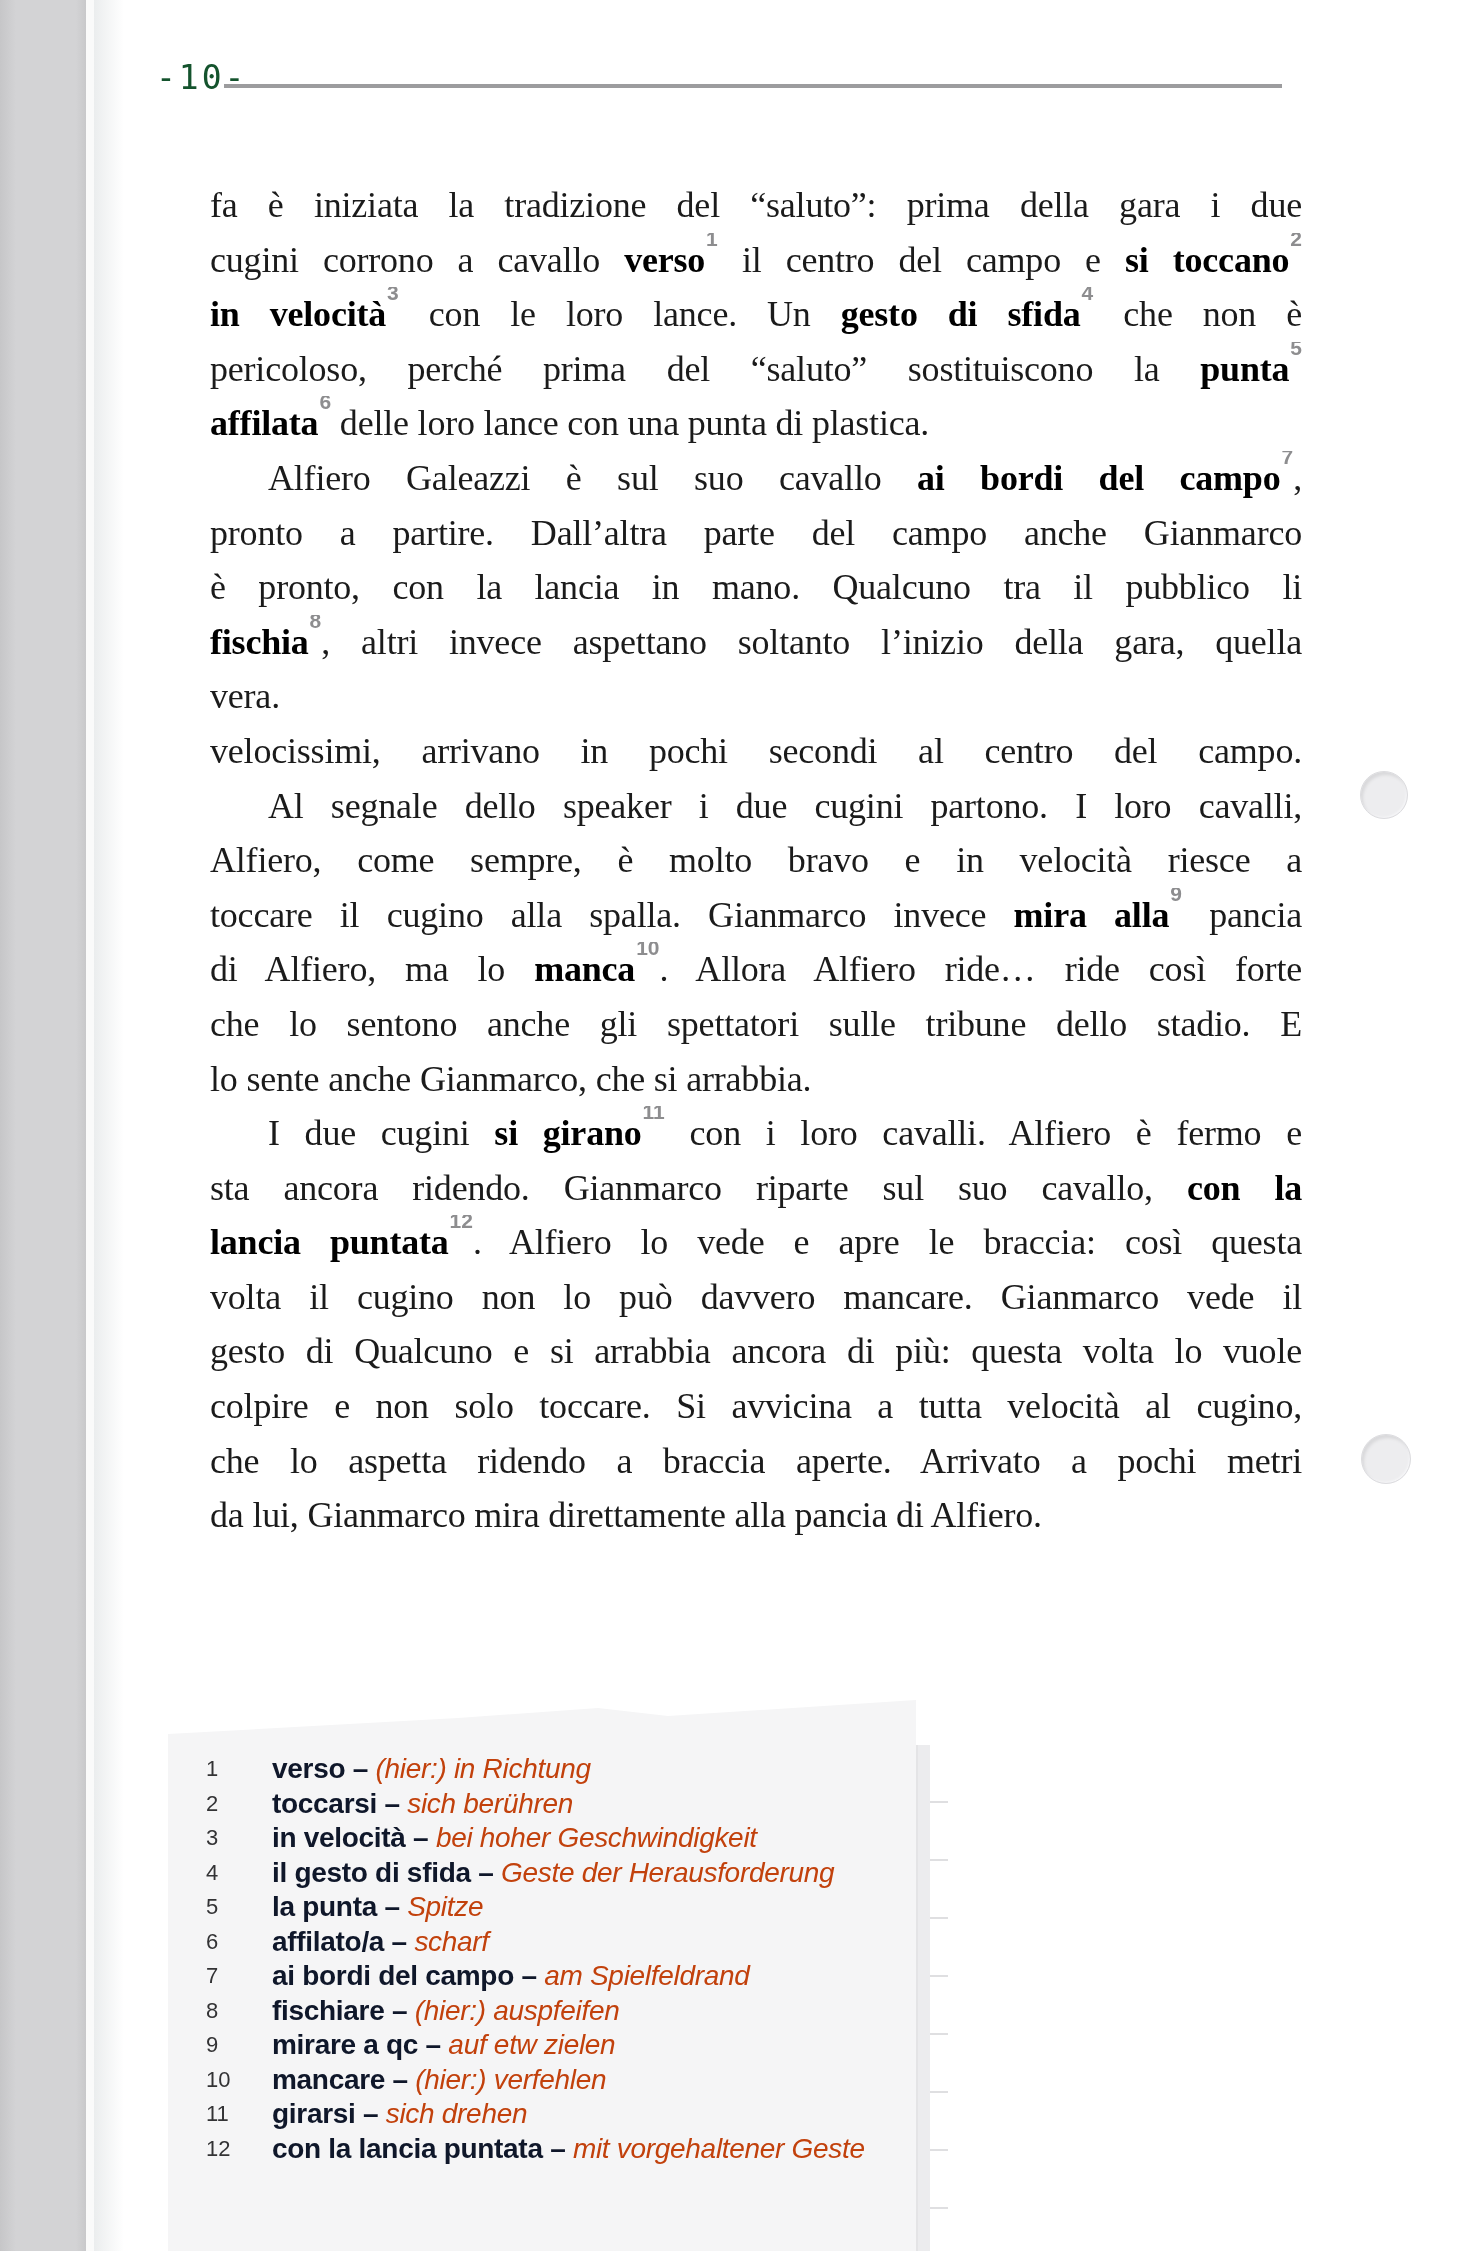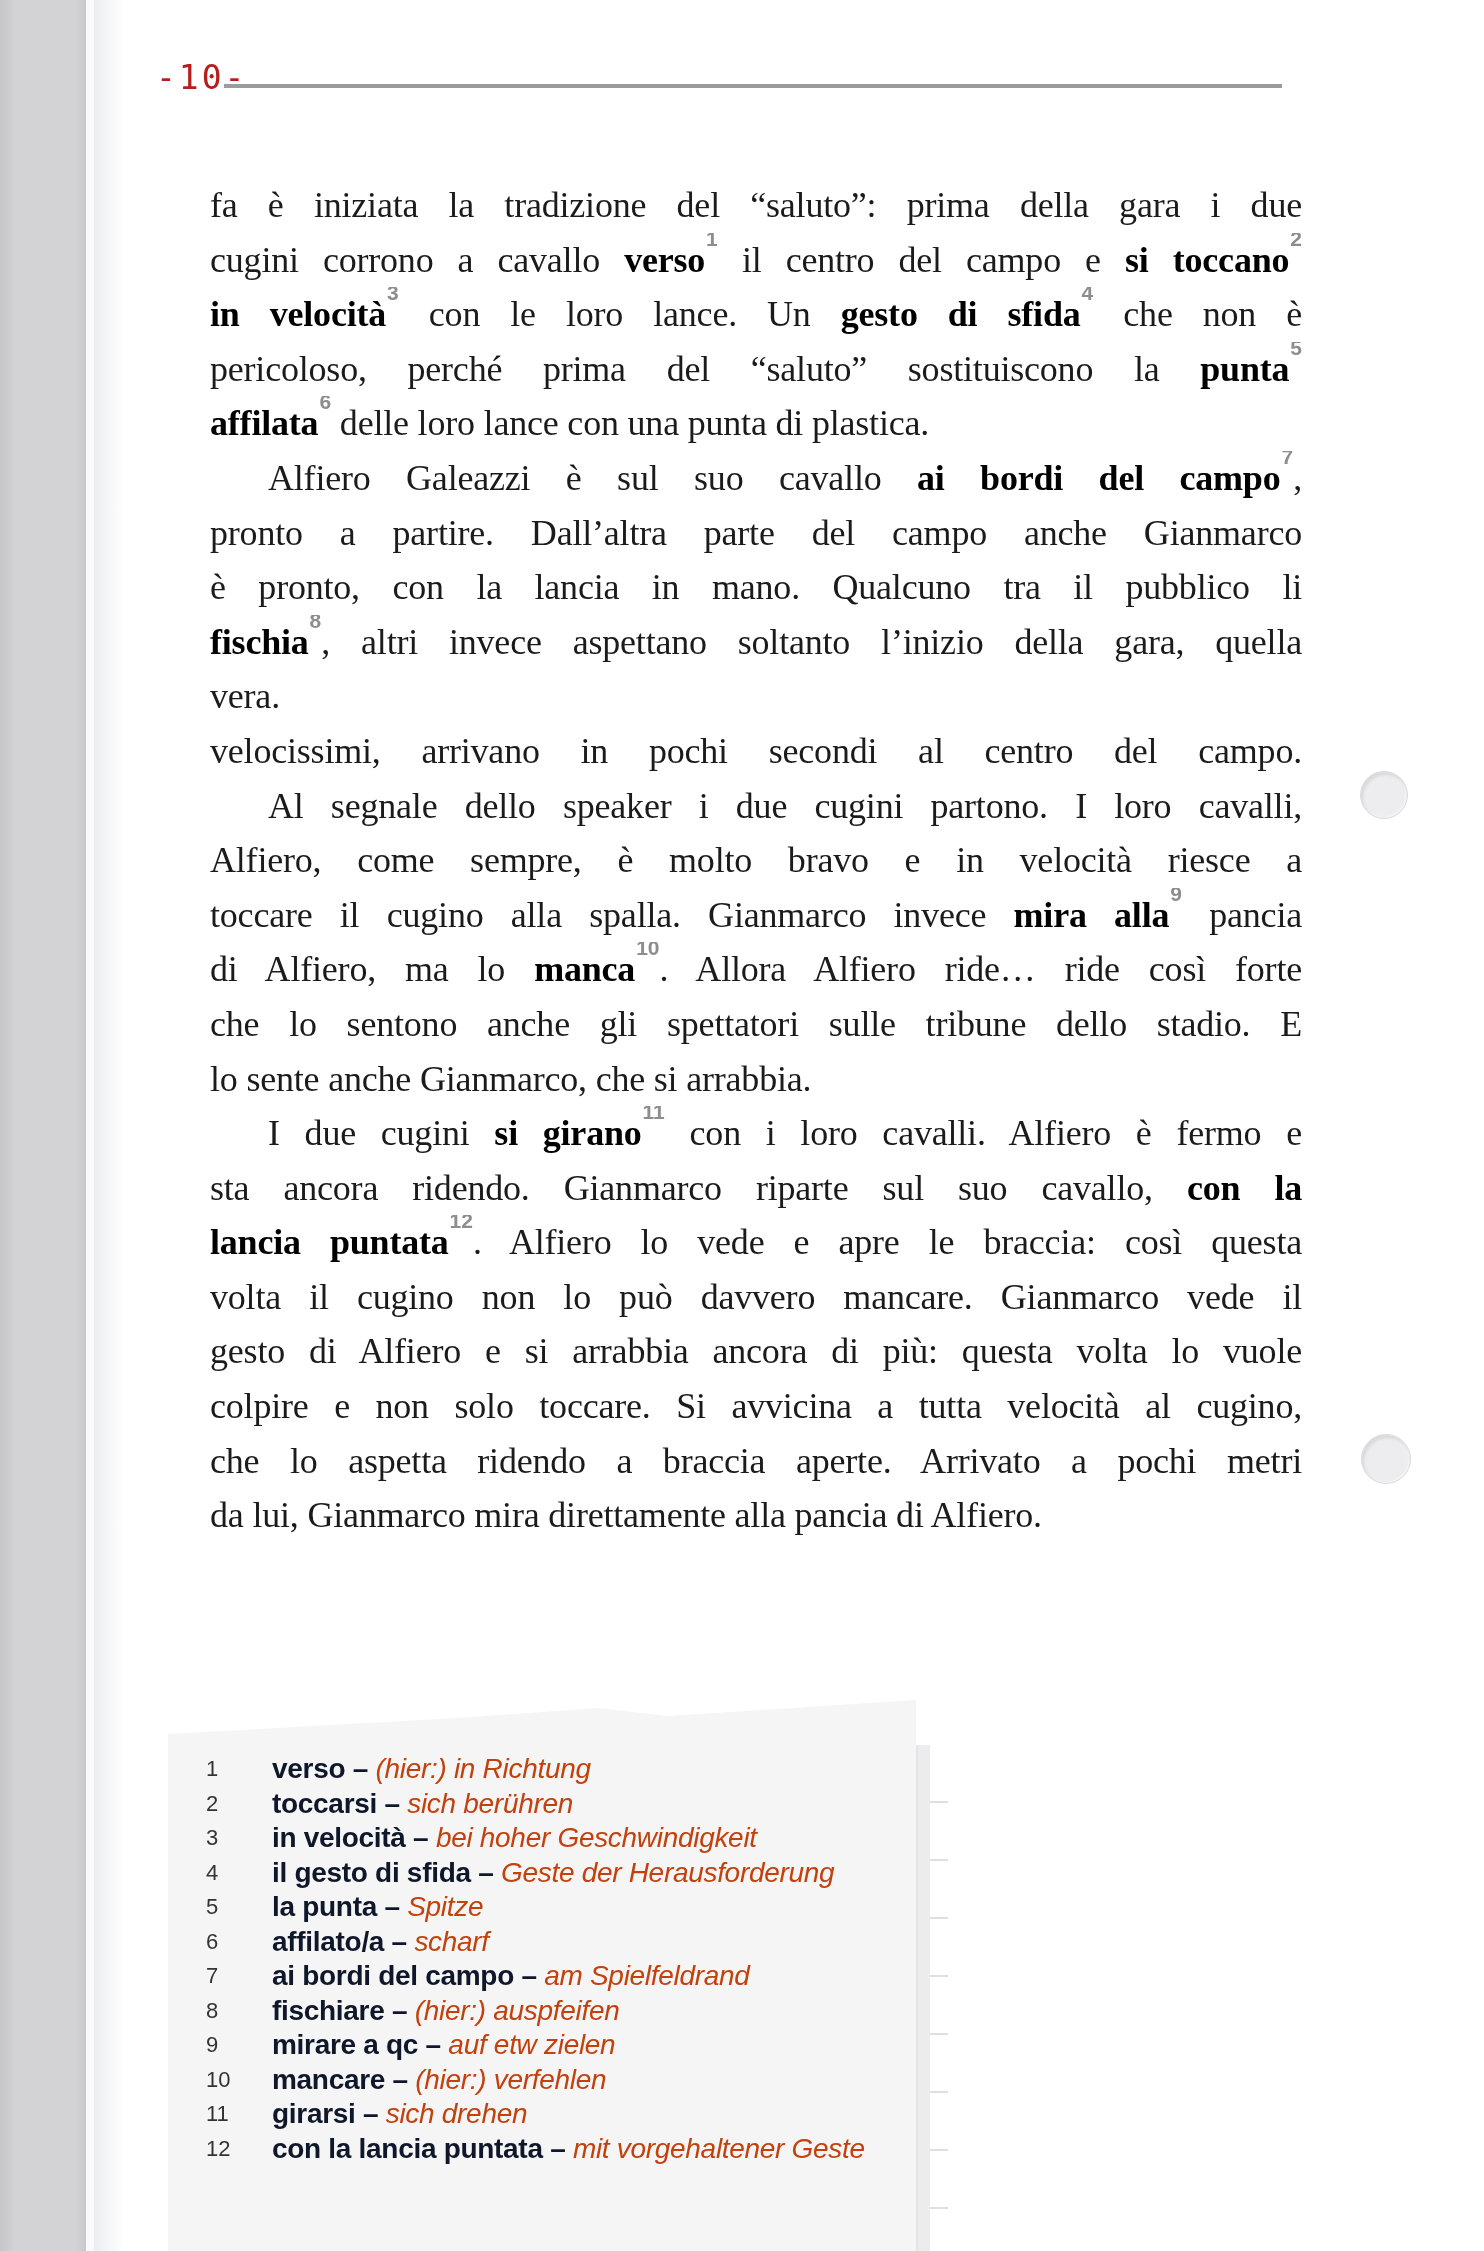--- a/index.html
+++ b/index.html
@@ -9,21 +9,21 @@
     font-family:"Liberation Serif", serif;
   }
   
   .left-strip{position:absolute;left:0;top:0;width:86px;height:100%;
     background:linear-gradient(to right,#c6c6c8 0px,#d3d3d5 16px,#d3d3d5 76px,#c8c8ca 86px);}
   .left-gap{position:absolute;left:86px;top:0;width:8px;height:100%;background:#fafafa;}
   .left-band{position:absolute;left:94px;top:0;width:30px;height:100%;
     background:linear-gradient(to right,#ebedee 0px,#ffffff 30px);}
   
   .page-number{position:absolute;left:156px;top:58px;
-    font-family:"DejaVu Sans Mono", monospace;font-size:33px;letter-spacing:3px;color:#b91c1c;}
+    font-family:"DejaVu Sans Mono", monospace;font-size:33px;letter-spacing:3px;color:#14532d;}
   .header-rule{position:absolute;left:224px;top:84px;width:1058px;height:4px;background:var(--rule,#9c9c9e);}
   
   .article{position:absolute;left:210px;top:178px;width:1092px;}
   .para{margin:0;}
   .line{height:54.6px;line-height:54.6px;font-size:36px;color:var(--body-text,#1b1b1b);
     text-align:justify;text-align-last:justify;overflow:hidden;letter-spacing:-0.2px;
     box-sizing:border-box;}
   .line.indent{padding-left:58px;}
   .line.last{text-align-last:left;}
   .line b{font-weight:bold;color:#000;margin-top:24px;}
@@ -83,21 +83,21 @@
       <div class="line">toccare il cugino alla spalla. Gianmarco invece <b>mira alla</b><sup>9</sup> pancia</div>
       <div class="line">di Alfiero, ma lo <b>manca</b><sup>10</sup>. Allora Alfiero ride… ride così forte</div>
       <div class="line">che lo sentono anche gli spettatori sulle tribune dello stadio. E</div>
       <div class="line last">lo sente anche Gianmarco, che si arrabbia.</div>
     </div>
     <div class="para">
       <div class="line indent">I due cugini <b>si girano</b><sup>11</sup> con i loro cavalli. Alfiero è fermo e</div>
       <div class="line">sta ancora ridendo. Gianmarco riparte sul suo cavallo, <b>con la</b></div>
       <div class="line"><b>lancia puntata</b><sup>12</sup>. Alfiero lo vede e apre le braccia: così questa</div>
       <div class="line">volta il cugino non lo può davvero mancare. Gianmarco vede il</div>
-      <div class="line">gesto di Alfiero e si arrabbia ancora di più: questa volta lo vuole</div>
+      <div class="line">gesto di Qualcuno e si arrabbia ancora di più: questa volta lo vuole</div>
       <div class="line">colpire e non solo toccare. Si avvicina a tutta velocità al cugino,</div>
       <div class="line">che lo aspetta ridendo a braccia aperte. Arrivato a pochi metri</div>
       <div class="line last">da lui, Gianmarco mira direttamente alla pancia di Alfiero.</div>
     </div>
   </div>
 
 <div class="hole top"></div>
 <div class="hole bottom"></div>
 
 <div class="sheet"></div>

